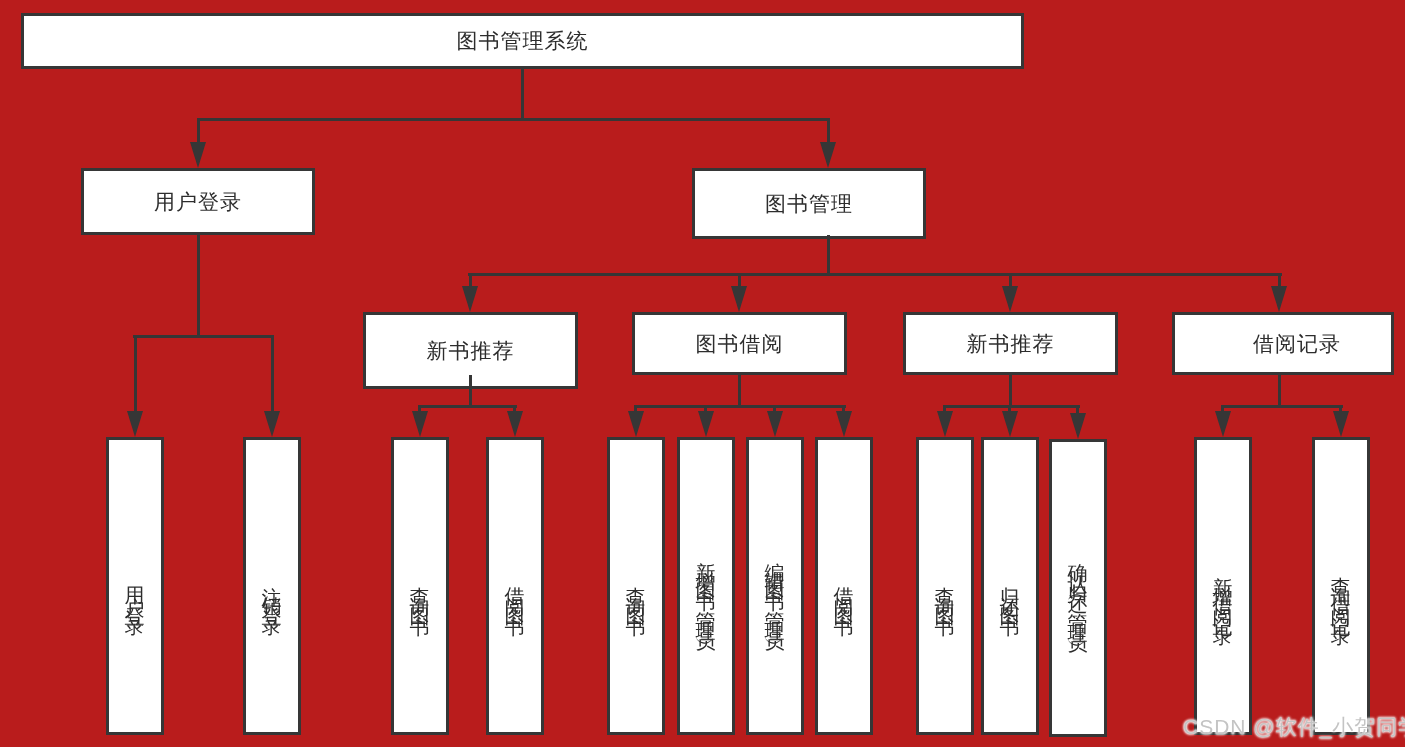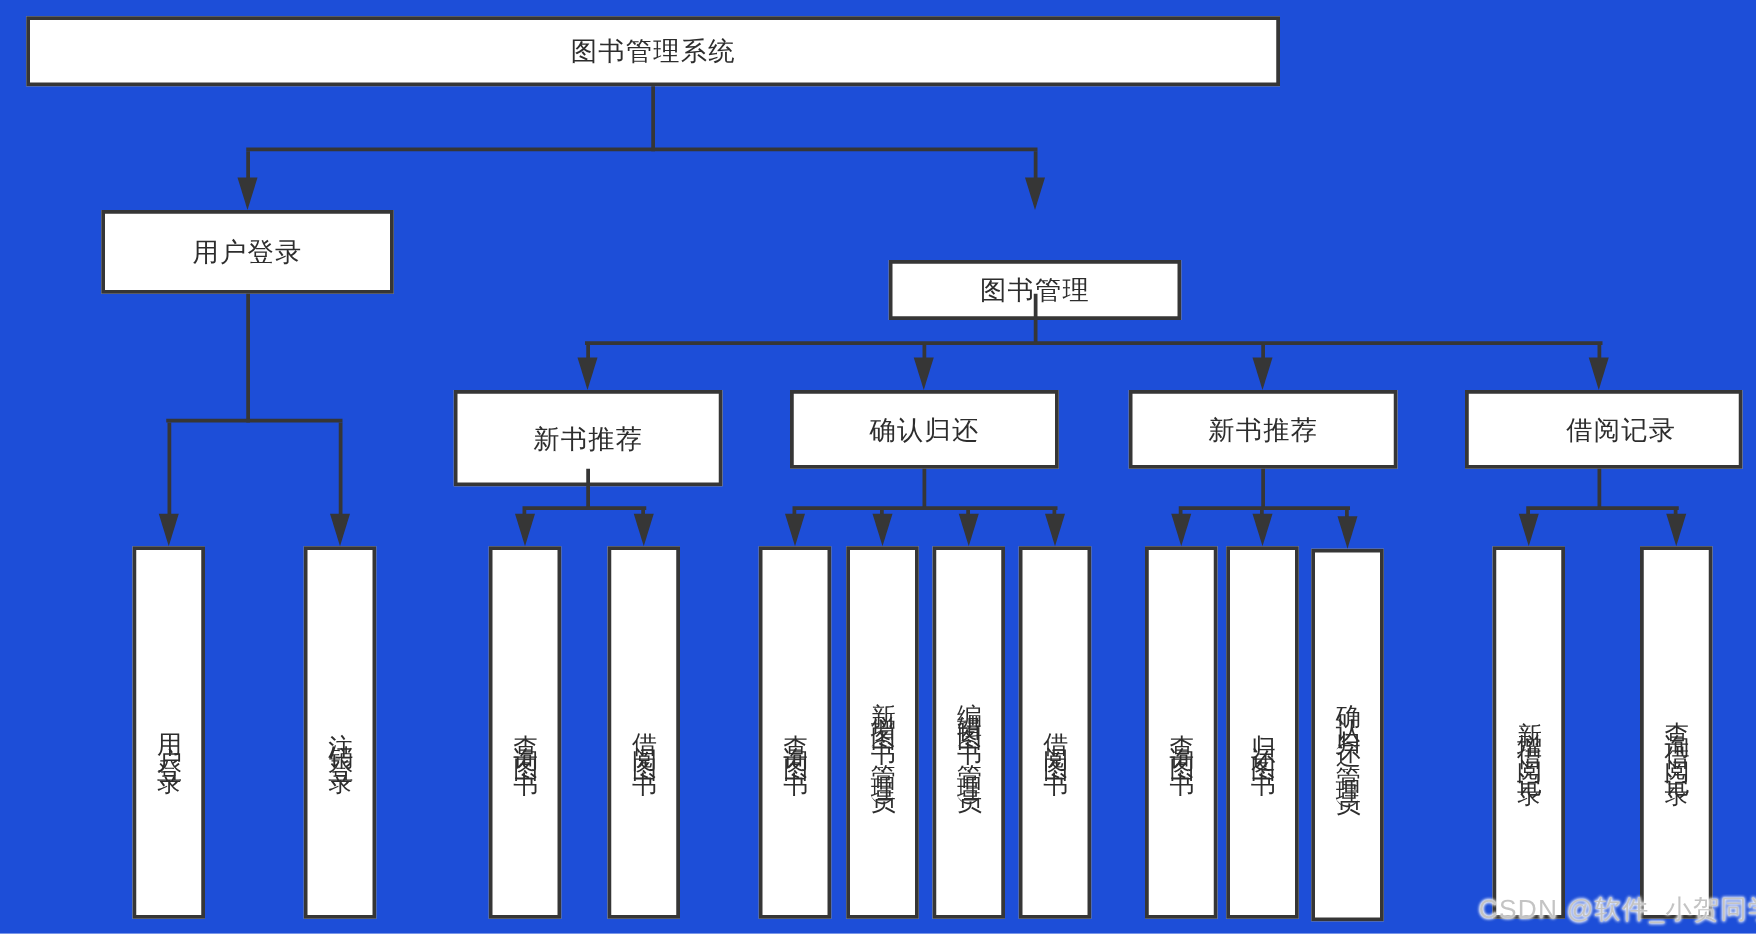--- a/index.html
+++ b/index.html
@@ -1,17 +1,17 @@
 <!DOCTYPE html>
 <html><head>
 <meta charset="utf-8">
 <style>
   html,body{margin:0;padding:0;background:#fff;}
   .canvas{
-    position:relative;width:1405px;height:747px;background:#1d4ed8;
+    position:relative;width:1405px;height:747px;background:#b91c1c;
     font-family:"Liberation Sans","DejaVu Sans",sans-serif;
     color:#2d2d2d;overflow:hidden;
   }
   .node{
     position:absolute;box-sizing:border-box;border:3px solid #363636;background:#ffffff;
     display:flex;align-items:center;justify-content:center;
     font-size:21px;color:#2d2d2d;letter-spacing:1px;
   }
   .leaf{
     writing-mode:vertical-rl;text-orientation:mixed;
@@ -40,30 +40,30 @@
 <div class="canvas">
 
   <div class="node" style="left:21px;top:13px;width:1003px;height:56px;">
     <span>图书管理系统</span>
   </div>
 
   <div class="node" style="left:81px;top:168px;width:234px;height:67px;">
     <span>用户登录</span>
   </div>
 
-  <div class="node" style="left:711px;top:168px;width:234px;height:48px;margin-top:40px;">
+  <div class="node" style="left:692px;top:168px;width:234px;height:71px;">
     <span>图书管理</span>
   </div>
 
   <div class="node" style="left:363px;top:312px;width:215px;height:77px;">
     <span>新书推荐</span>
   </div>
 
   <div class="node" style="left:632px;top:312px;width:215px;height:63px;">
-    <span>确认归还</span>
+    <span>图书借阅</span>
   </div>
 
   <div class="node" style="left:903px;top:312px;width:215px;height:63px;">
     <span>新书推荐</span>
   </div>
 
   <div class="node" style="left:1172px;top:312px;width:222px;height:63px;padding-left:28px;">
     <span>借阅记录</span>
   </div>
 

